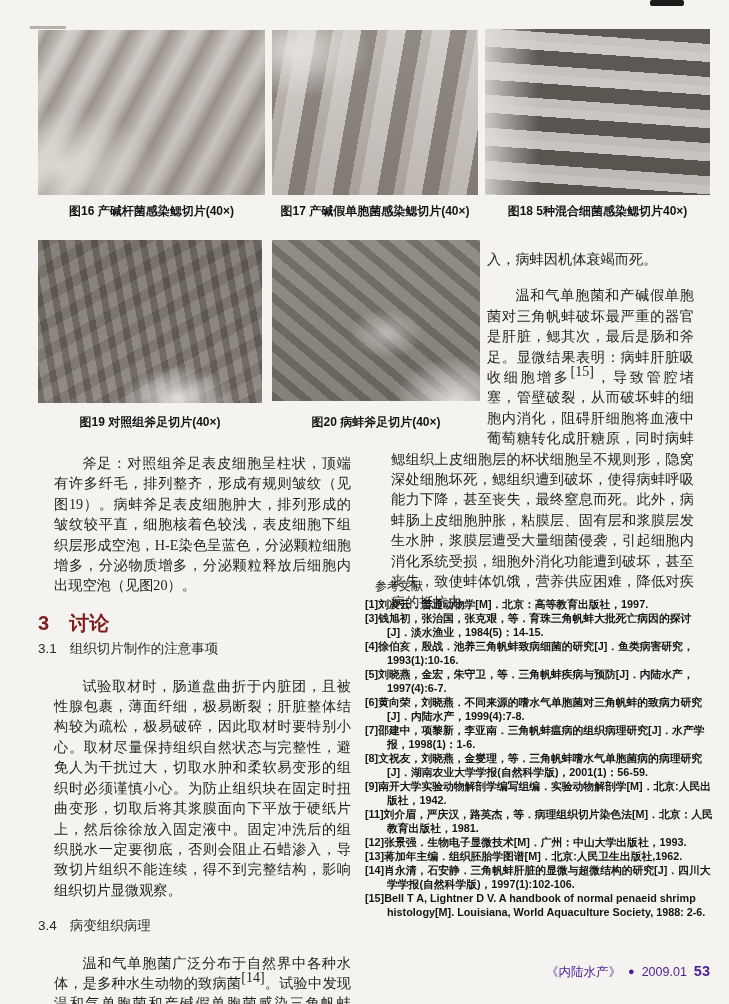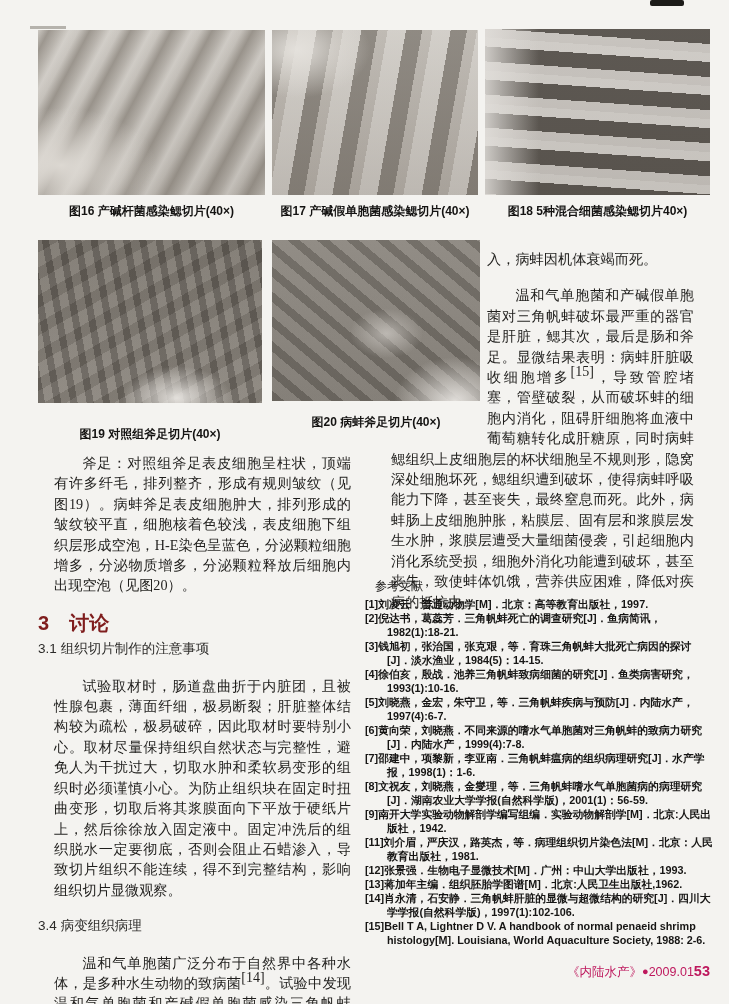--- a/index.html
+++ b/index.html
@@ -39,46 +39,46 @@
       radial-gradient(ellipse 45% 42% at 88% 100%, rgba(229,226,222,.97), rgba(229,226,222,0) 65%),
       radial-gradient(ellipse 25% 22% at 55% 58%, rgba(209,205,200,.7), rgba(209,205,200,0) 70%),
       repeating-linear-gradient(40deg, rgba(58,54,48,.32) 0 8px, rgba(150,145,138,.28) 8px 19px),
       linear-gradient(180deg,#908b84,#7e7972);}
   
   .cap{position:absolute;text-align:center;font-family:"Liberation Sans","DejaVu Sans",sans-serif;
        font-weight:bold;font-size:12px;color:#141312;white-space:nowrap;}
   #cap16{left:38px;top:203px;width:227px;}
   #cap17{left:259px;top:203px;width:232px;}
   #cap18{left:485px;top:203px;width:225px;}
-  #cap19{left:38px;top:414px;width:224px;margin-top:12px;}
+  #cap19{left:38px;top:414px;width:224px;}
   #cap20{left:272px;top:414px;width:208px;}
   
   .col{position:absolute;font-size:14.2px;line-height:20.4px;text-align:justify;}
   .left-col{left:38px;top:437px;width:329px;}
   .right-col{left:375px;top:233px;width:335px;}
   .col p{margin:16px;}
   .indent{text-indent:2em;}
   sup{font-size:14px;line-height:0;}
   .sec3{margin:17px 0 6px;font-family:"Liberation Sans","DejaVu Sans",sans-serif;
         font-weight:bold;font-size:20px;color:#7f1d1d;}
   .sec3 .num{margin-right:20px;}
   .subsec{margin:3px 0 4px;font-family:"Liberation Sans","DejaVu Sans",sans-serif;
           font-size:13.5px;color:#2c2b29;}
-  .subsec .num{margin-right:4px;}
+  .subsec .num{margin-right:13px;}
   .wrap-spacer{float:left;width:112px;height:202px;}
   
   .refs{position:absolute;left:375px;top:547px;width:338px;
         font-family:"Liberation Sans","DejaVu Sans",sans-serif;
         font-size:10.8px;line-height:14px;font-weight:600;color:#161514;text-align:left;}
   .refs-title{font-size:12px;font-weight:normal;margin-bottom:4px;margin-top:32px;}
   .ref-item{padding-left:12px;text-indent:-22px;}
   
   .footer{position:absolute;right:19px;top:963px;
           font-family:"Liberation Sans","DejaVu Sans",sans-serif;
-          font-size:12.5px;color:#be185d;display:flex;align-items:baseline;gap:0;white-space:nowrap;}
+          font-size:12.5px;color:#4c1d95;display:flex;align-items:baseline;gap:7px;white-space:nowrap;}
   .footer .dot{font-size:11px;position:relative;top:-1px;}
   .footer .pagenum{font-weight:bold;font-size:14.5px;}
 </style>
 </head>
 <body>
 
 <div class="page">
   <div class="mark-tr"></div>
   <div class="mark-tl"></div>
 
@@ -111,21 +111,20 @@
 
   <div class="col right-col">
     <div class="wrap-spacer"></div>
     <p>入，病蚌因机体衰竭而死。</p>
     <p class="indent"><span>温和气单胞菌和产碱假单胞菌对三角帆蚌破坏最严重的器官是肝脏，鳃其次，最后是肠和斧足。显微结果表明：病蚌肝脏吸收细胞增多</span><sup>[15]</sup><span>，导致管腔堵塞，管壁破裂，从而破坏蚌的细胞内消化，阻碍肝细胞将血液中葡萄糖转化成肝糖原，同时病蚌鳃组织上皮细胞层的杯状细胞呈不规则形，隐窝深处细胞坏死，鳃组织遭到破坏，使得病蚌呼吸能力下降，甚至丧失，最终窒息而死。此外，病蚌肠上皮细胞肿胀，粘膜层、固有层和浆膜层发生水肿，浆膜层遭受大量细菌侵袭，引起细胞内消化系统受损，细胞外消化功能遭到破坏，甚至丧失，致使蚌体饥饿，营养供应困难，降低对疾病的抵抗力。</span></p>
   </div>
 
   <div class="refs">
     <div class="refs-title">参考文献</div>
     <div class="ref-item">[1]刘凌云．普通动物学[M]．北京：高等教育出版社，1997.</div>
-    <div class="ref-item">[2]倪达书，葛蕊芳．三角帆蚌死亡的调查研究[J]．鱼病简讯，1982(1):18-21.</div>
     <div class="ref-item">[3]钱旭初，张治国，张克艰，等．育珠三角帆蚌大批死亡病因的探讨[J]．淡水渔业，1984(5)：14-15.</div>
     <div class="ref-item">[4]徐伯亥，殷战．池养三角帆蚌致病细菌的研究[J]．鱼类病害研究，1993(1):10-16.</div>
     <div class="ref-item">[5]刘晓燕，金宏，朱守卫，等．三角帆蚌疾病与预防[J]．内陆水产，1997(4):6-7.</div>
     <div class="ref-item">[6]黄向荣，刘晓燕．不同来源的嗜水气单胞菌对三角帆蚌的致病力研究[J]．内陆水产，1999(4):7-8.</div>
     <div class="ref-item">[7]邵建中，项黎新，李亚南．三角帆蚌瘟病的组织病理研究[J]．水产学报，1998(1)：1-6.</div>
     <div class="ref-item">[8]文祝友，刘晓燕，金燮理，等．三角帆蚌嗜水气单胞菌病的病理研究[J]．湖南农业大学学报(自然科学版)，2001(1)：56-59.</div>
     <div class="ref-item">[9]南开大学实验动物解剖学编写组编．实验动物解剖学[M]．北京:人民出版社，1942.</div>
     <div class="ref-item">[11]刘介眉，严庆汉，路英杰，等．病理组织切片染色法[M]．北京：人民教育出版社，1981.</div>
     <div class="ref-item">[12]张景强．生物电子显微技术[M]．广州：中山大学出版社，1993.</div>
     <div class="ref-item">[13]蒋加年主编．组织胚胎学图谱[M]．北京:人民卫生出版社,1962.</div>

